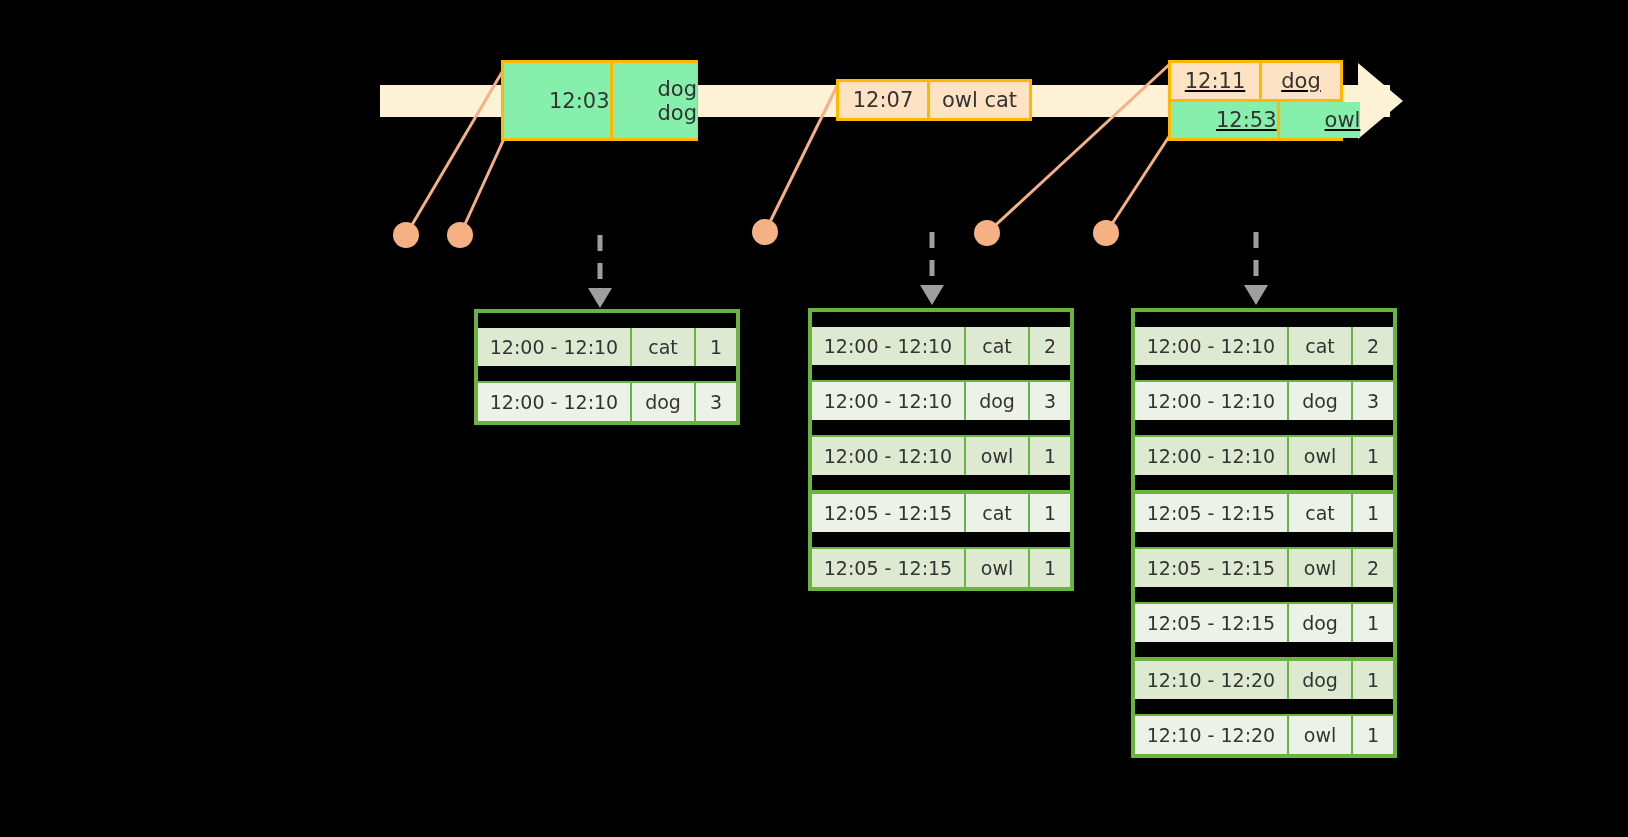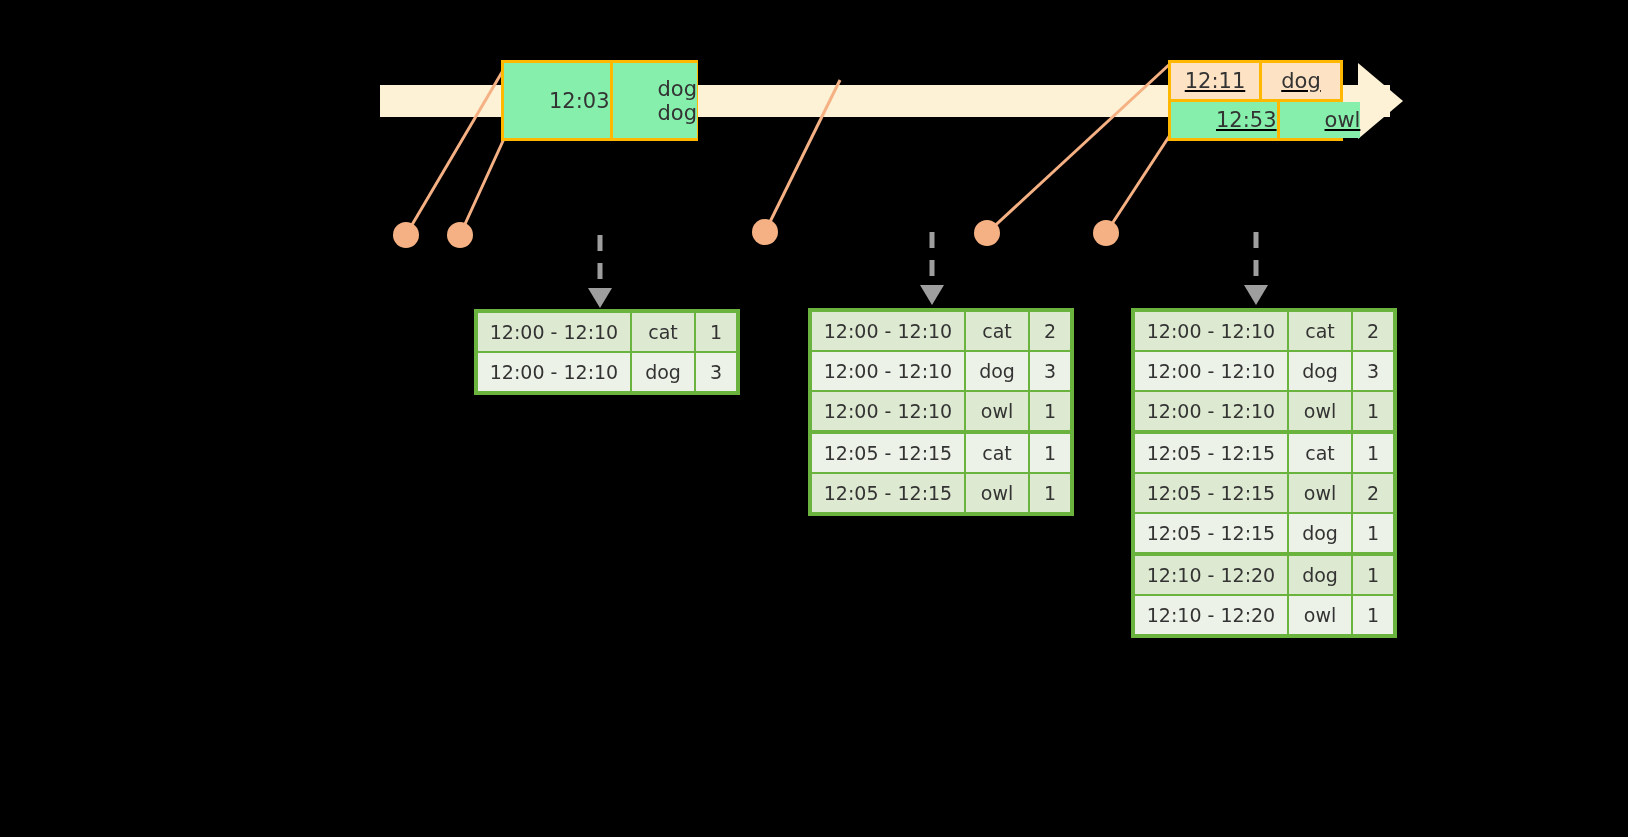--- a/index.html
+++ b/index.html
@@ -25,21 +25,21 @@
             font-size:21px;color:#333;border-right:3px solid #ffb700;}
   .evt-val{flex:1;display:flex;align-items:center;justify-content:center;
            font-size:21px;color:#333;}
 
   
   .dot{position:absolute;width:26px;height:26px;border-radius:50%;
        background:#f5b183;}
 
   
   .rtable{position:absolute;border:4px solid #6ab33e;box-sizing:border-box;}
-  .rrow{display:flex;height:38px;}
+  .rrow{display:flex;height:38px;margin-top:15px;}
   .rrow + .rrow{border-top:2px solid #6ab33e;}
   .rrow.grp{border-top:4px solid #6ab33e;}
   .rrow.even .rc{background:#dde9d0;}
   .rrow.odd  .rc{background:#edf2e8;}
   .rc{display:flex;align-items:center;justify-content:center;
       font-size:19px;color:#333;}
   .rc-win{width:152px;border-right:2px solid #6ab33e;}
   .rc-key{width:62px;border-right:2px solid #6ab33e;text-align:right;}
   .rc-cnt{width:40px;}
 
@@ -74,20 +74,26 @@
     </g>
   </svg>
 
   <div class="evt" style="left:501px;top:60px;width:197px;height:81px;">
     <div class="evt-row light">
       <span class="evt-time">12:03</span>
       <span class="evt-val">dog dog</span>
     </div>
   </div>
 
+  <div class="evt" style="left:836px;top:79px;width:196px;height:42px;">
+    <div class="evt-row shade">
+      <span class="evt-time">12:07</span>
+      <span class="evt-val">owl cat</span>
+    </div>
+  </div>
 
   <div class="evt" style="left:1168px;top:60px;width:175px;height:81px;text-decoration:underline;">
     <div class="evt-row shade">
       <span class="evt-time">12:11</span>
       <span class="evt-val">dog</span>
     </div>
     <div class="evt-row light">
       <span class="evt-time">12:53</span>
       <span class="evt-val">owl</span>
     </div>

